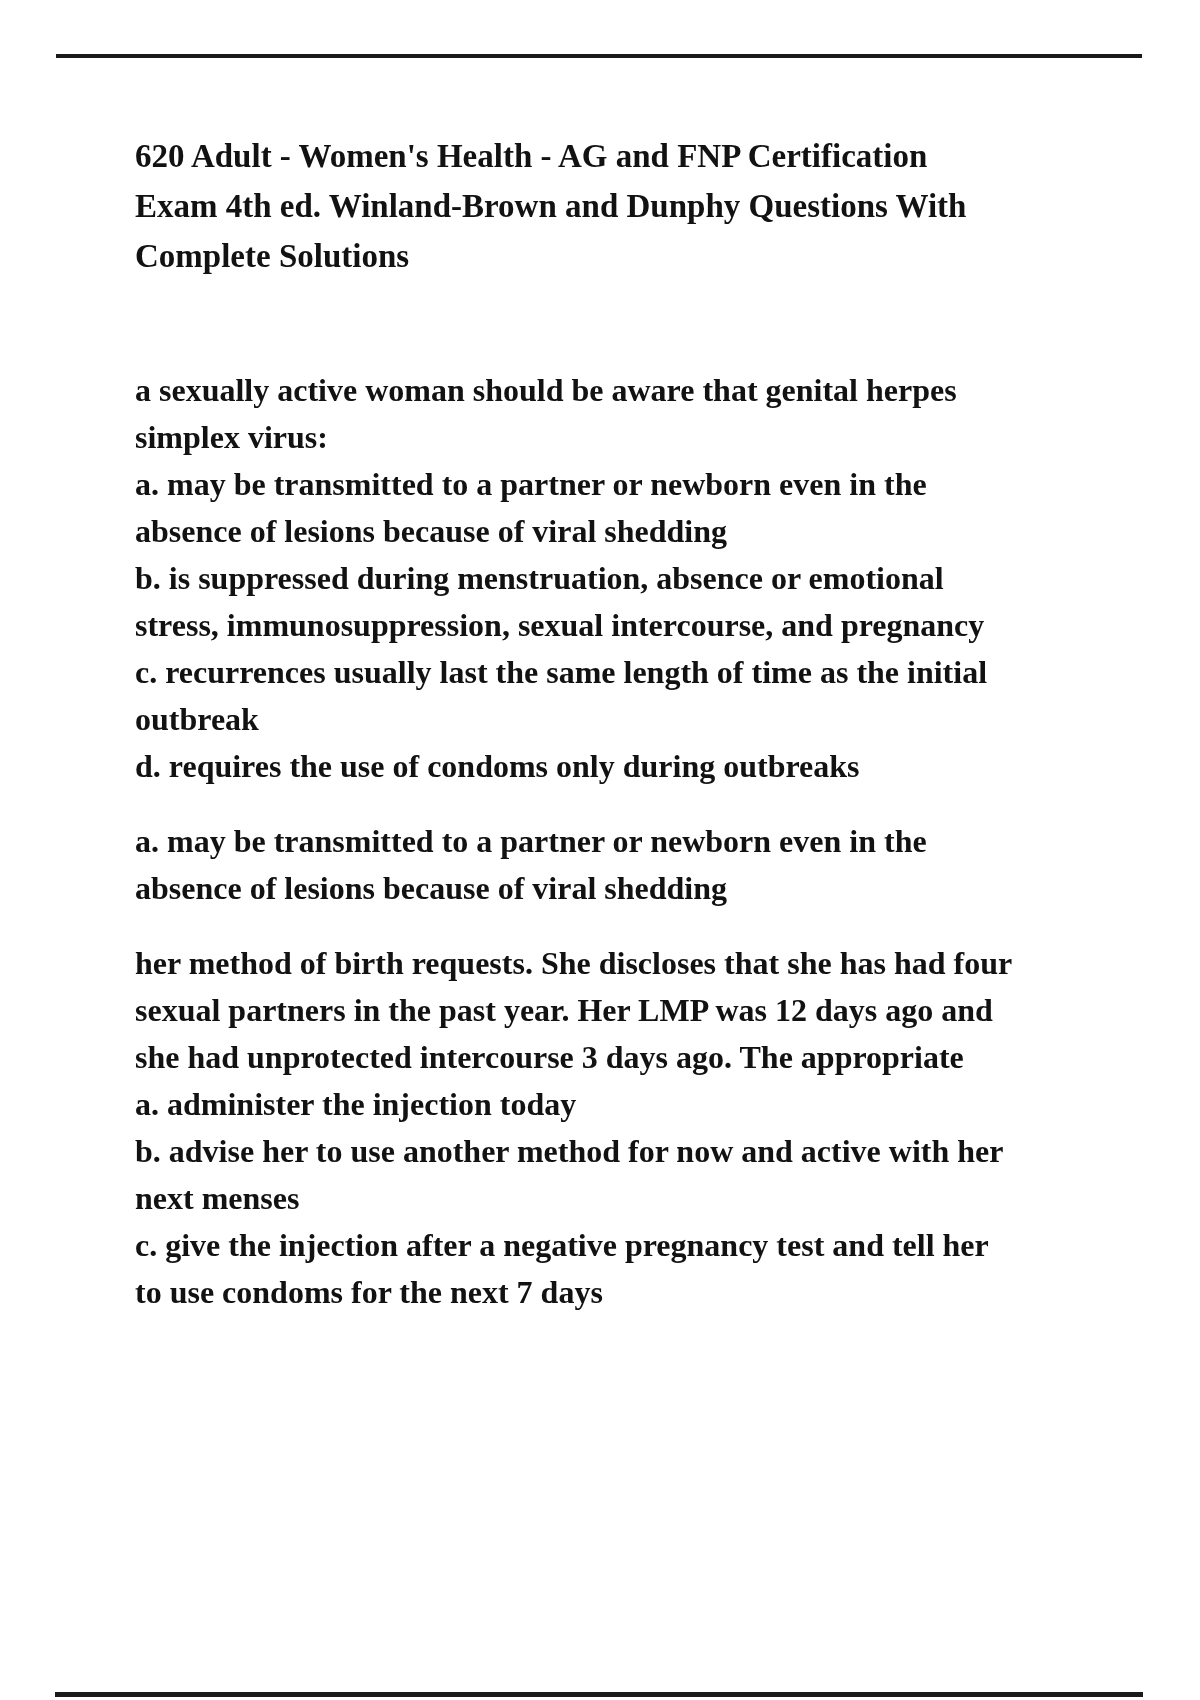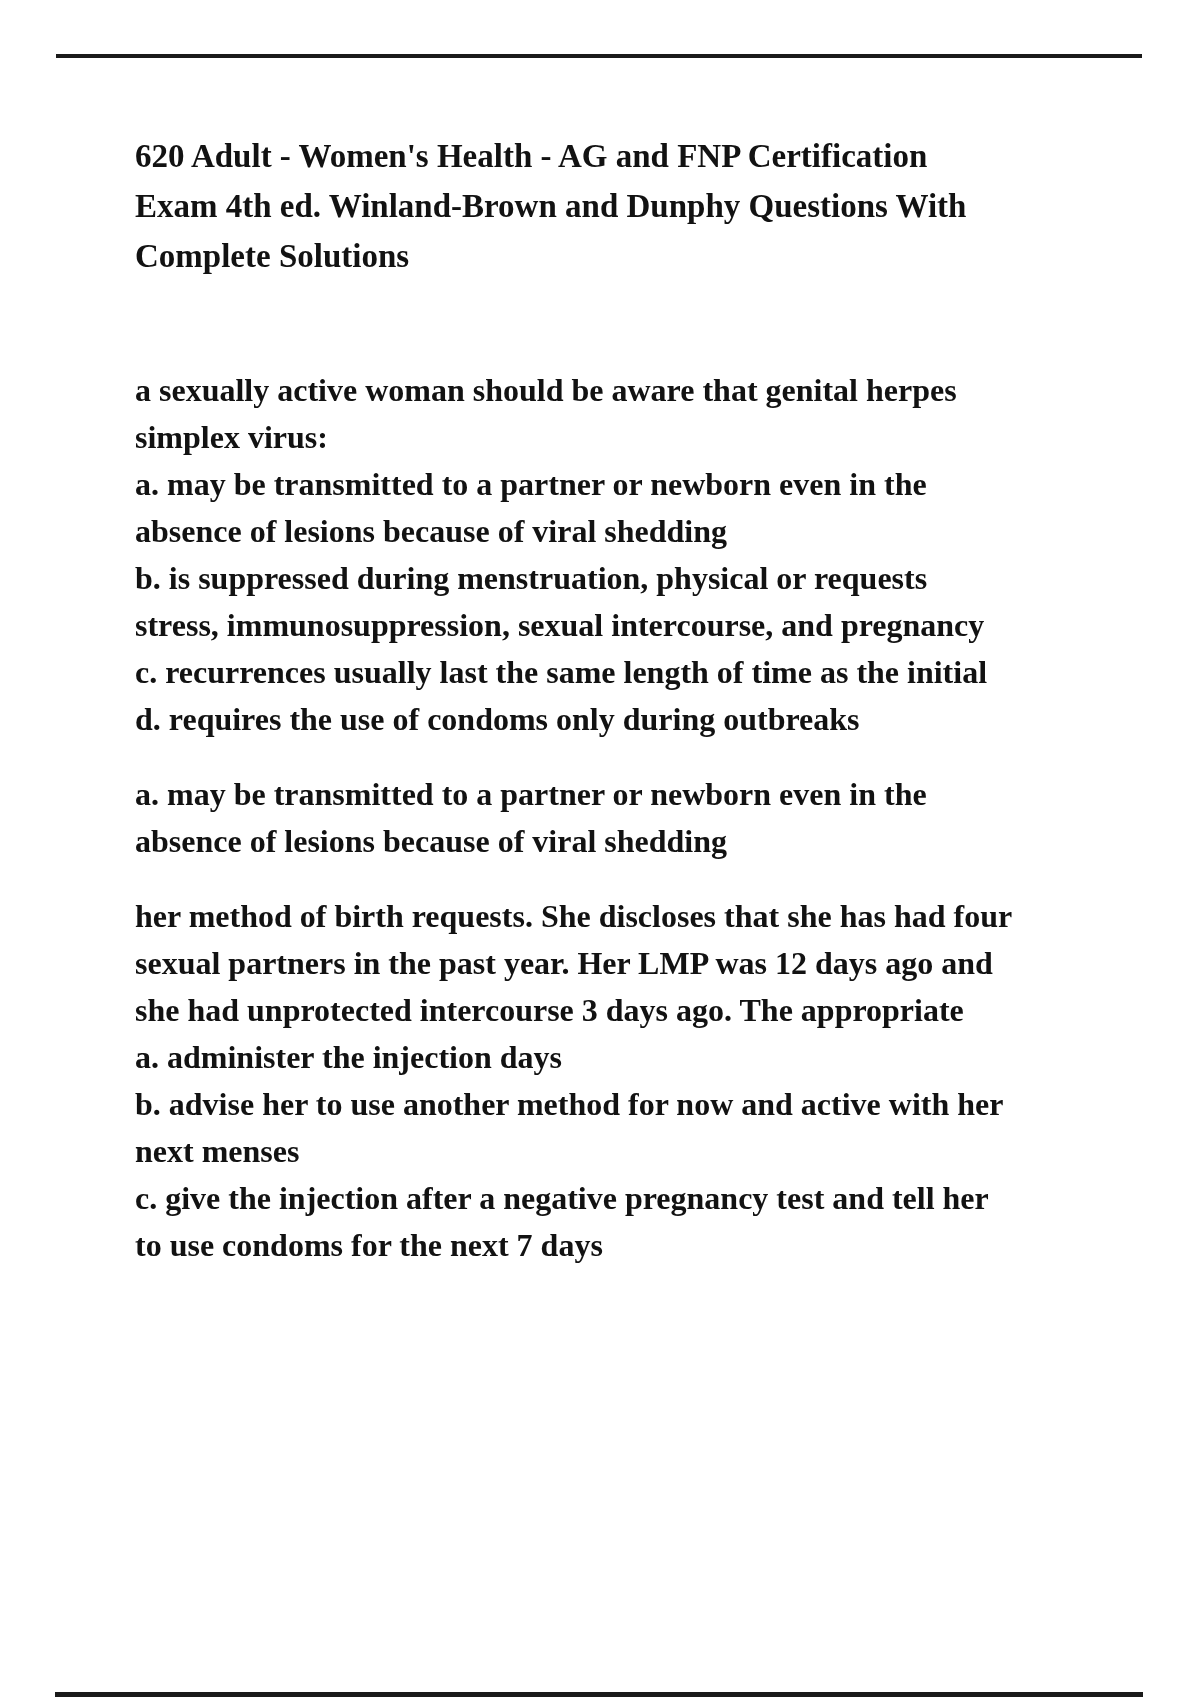--- a/index.html
+++ b/index.html
@@ -51,36 +51,37 @@
         <div class="line">620 Adult - Women's Health - AG and FNP Certification</div>
         <div class="line">Exam 4th ed. Winland-Brown and Dunphy Questions With</div>
         <div class="line">Complete Solutions</div>
       </div>
 
     <div class="block">
         <div class="line">a sexually active woman should be aware that genital herpes</div>
         <div class="line">simplex virus:</div>
         <div class="line">a. may be transmitted to a partner or newborn even in the</div>
         <div class="line">absence of lesions because of viral shedding</div>
-        <div class="line">b. is suppressed during menstruation, physical or requests</div>
+        <div class="line">b. is suppressed during menstruation, absence or emotional</div>
         <div class="line">stress, immunosuppression, sexual intercourse, and pregnancy</div>
         <div class="line">c. recurrences usually last the same length of time as the initial</div>
+        <div class="line">outbreak</div>
         <div class="line">d. requires the use of condoms only during outbreaks</div>
       </div>
 
     <div class="block">
         <div class="line">a. may be transmitted to a partner or newborn even in the</div>
         <div class="line">absence of lesions because of viral shedding</div>
       </div>
 
     <div class="block">
         <div class="line">her method of birth requests. She discloses that she has had four</div>
         <div class="line">sexual partners in the past year. Her LMP was 12 days ago and</div>
         <div class="line">she had unprotected intercourse 3 days ago. The appropriate</div>
-        <div class="line">a. administer the injection days</div>
+        <div class="line">a. administer the injection today</div>
         <div class="line">b. advise her to use another method for now and active with her</div>
         <div class="line">next menses</div>
         <div class="line">c. give the injection after a negative pregnancy test and tell her</div>
         <div class="line">to use condoms for the next 7 days</div>
       </div>
 
   </div>
 
   <div class="rule rule-bottom"></div>
 

